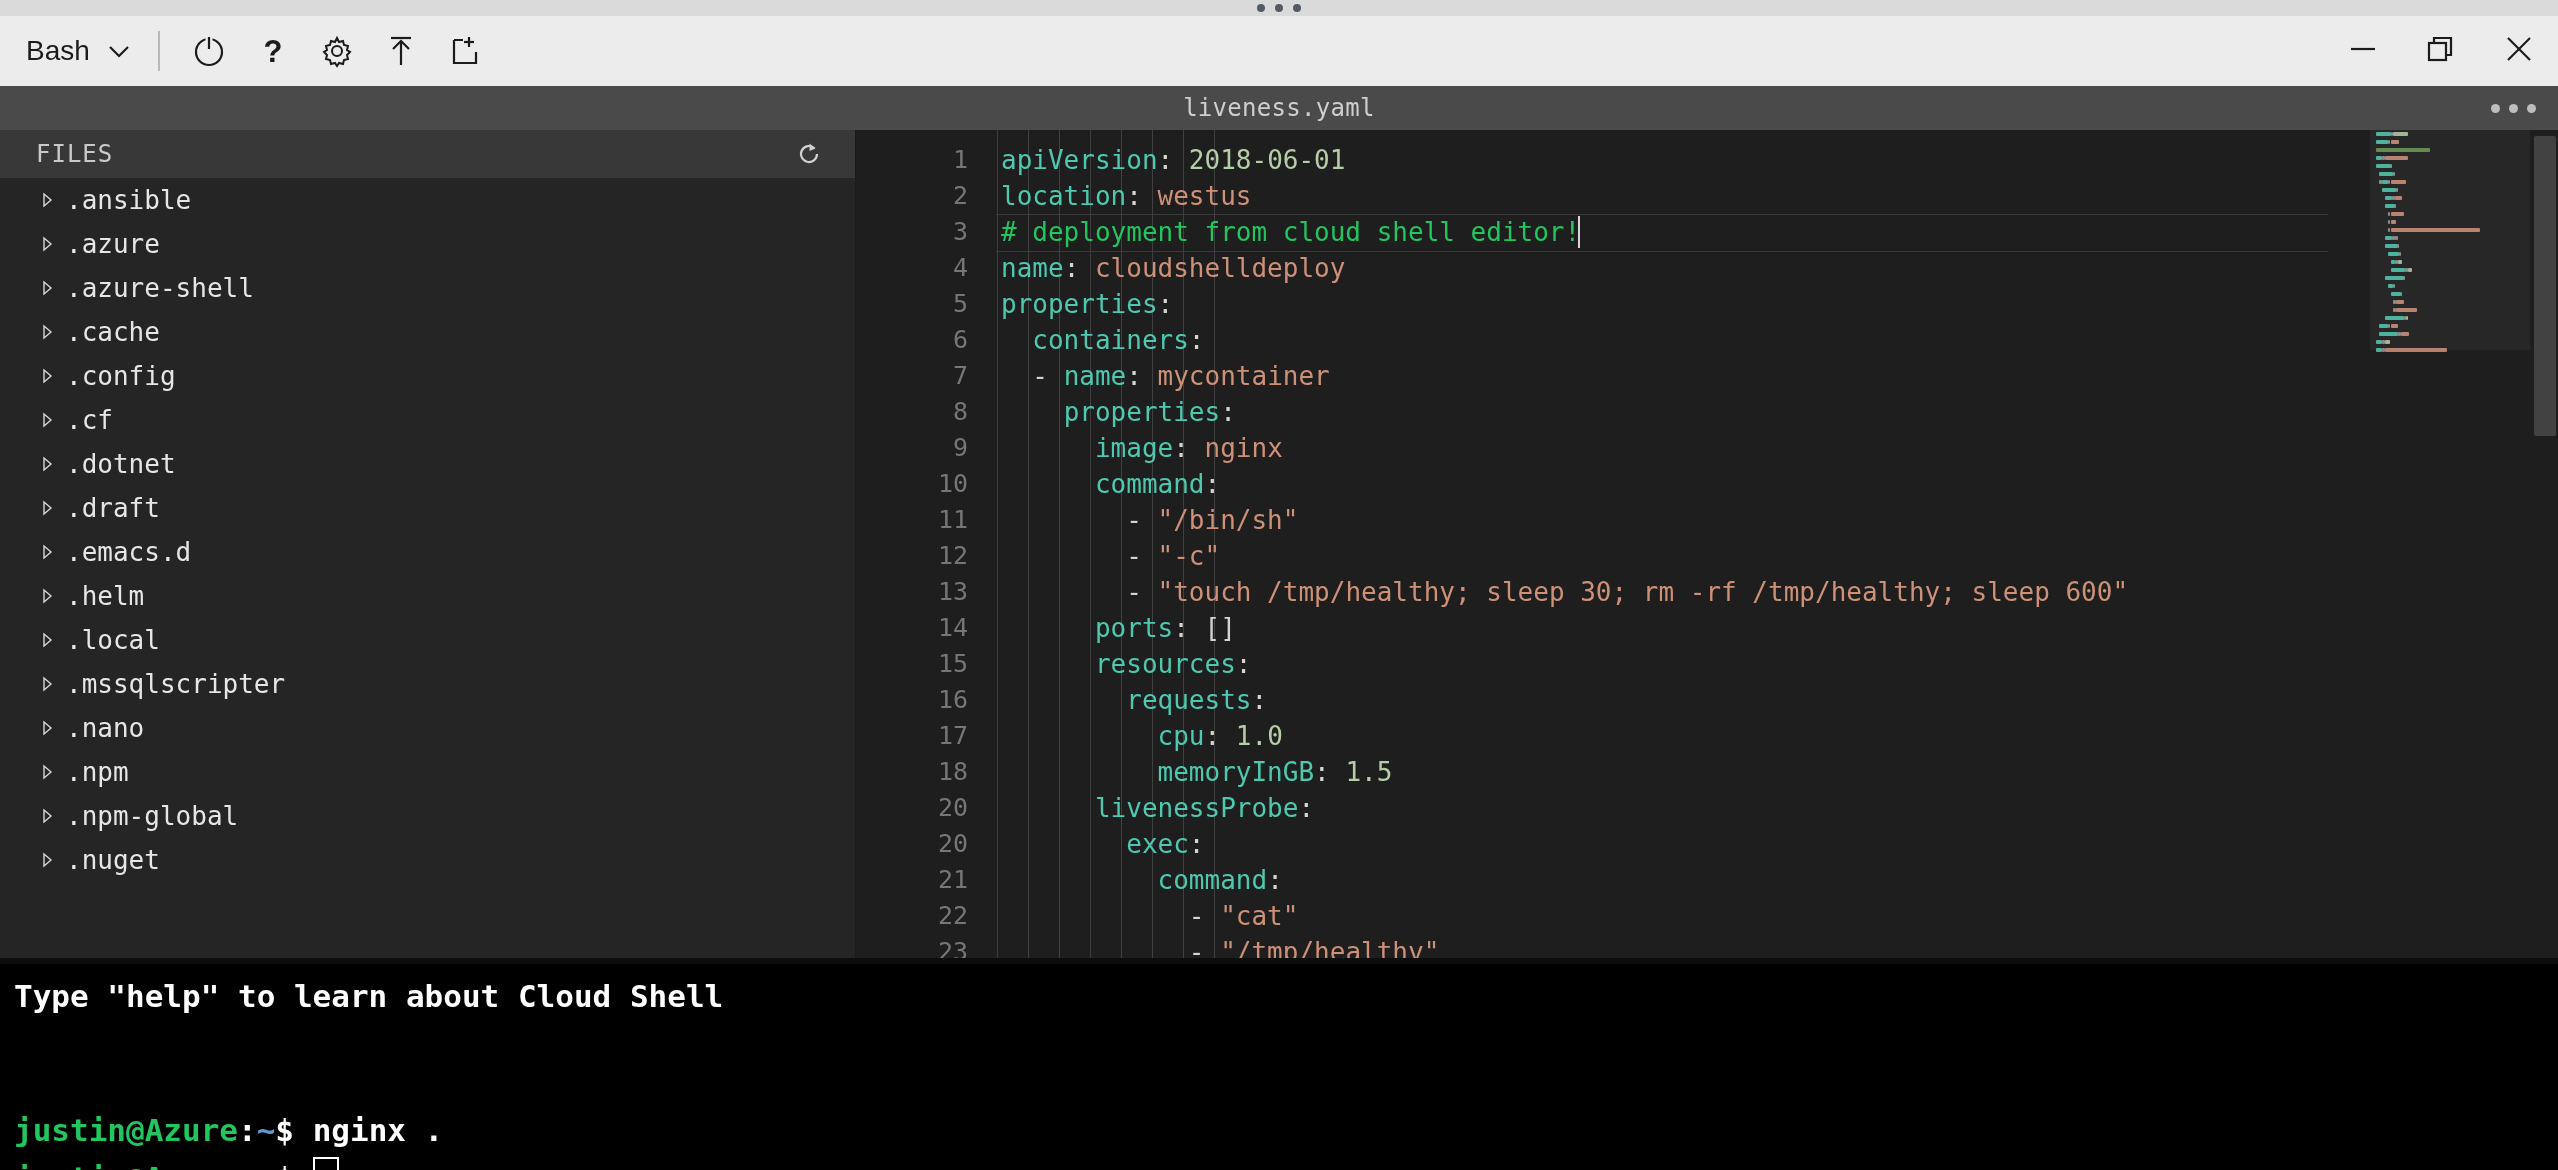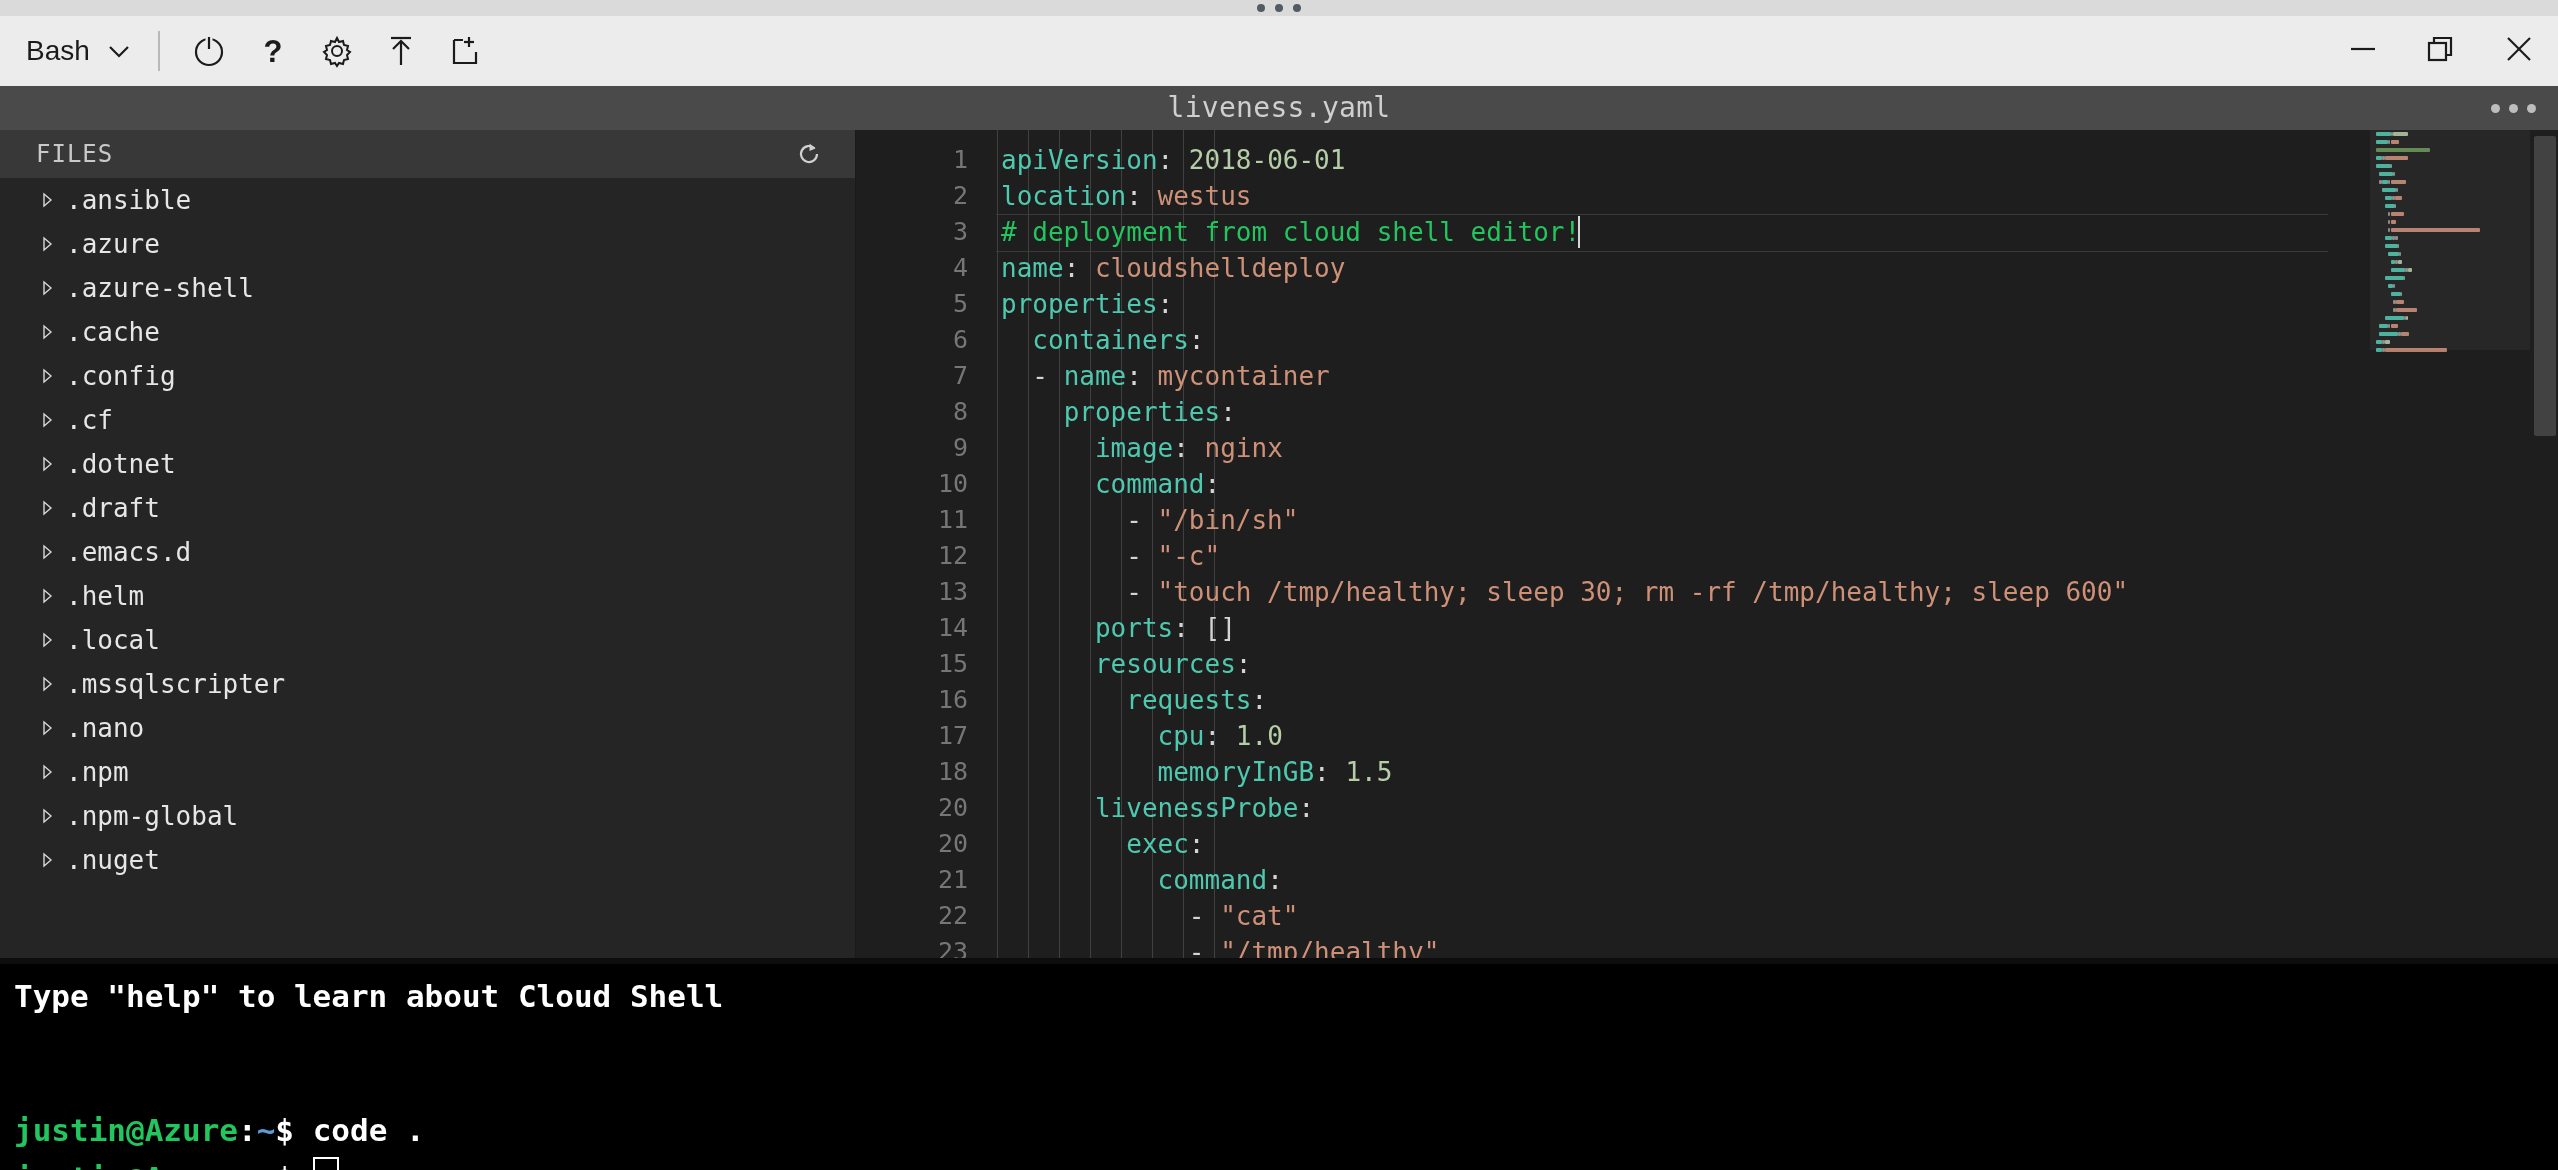--- a/index.html
+++ b/index.html
@@ -23,21 +23,21 @@
           margin-right:10px;cursor:pointer;}
   .tb-btn svg{display:block;}
   .win-ctrls{margin-left:auto;display:flex;align-items:center;}
   .win-btn{width:78px;height:70px;display:flex;align-items:center;justify-content:center;cursor:pointer;}
 
   
   .editor-wrap{position:absolute;left:0;top:86px;width:2558px;height:872px;background:#1e1e1e;}
 
   .ed-title{position:absolute;left:0;top:0;width:2558px;height:44px;background:#4a4a4a;}
   .ed-title .name{position:absolute;left:0;right:0;top:0;line-height:44px;text-align:center;
-     font-family:"DejaVu Sans Mono","Liberation Mono",monospace;font-size:28px;color:#cfcfcf;letter-spacing:.3px;}
+     font-family:"DejaVu Sans Mono","Liberation Mono",monospace;font-size:24px;color:#cfcfcf;letter-spacing:.3px;}
   .ed-menu{position:absolute;right:22px;top:0;height:44px;display:flex;align-items:center;gap:9px;cursor:pointer;}
   .ed-menu i{display:block;width:9px;height:9px;border-radius:50%;background:#bdbdbd;}
 
   
   .files{position:absolute;left:0;top:44px;width:855px;height:828px;background:#252526;
          border-right:1px solid #1a1a1a;overflow:hidden;}
   .files-hdr{position:absolute;left:0;top:0;width:855px;height:48px;background:#383838;}
   .files-hdr .t{position:absolute;left:36px;top:0;line-height:48px;font-size:24px;color:#c9c9c9;
       font-family:"DejaVu Sans Mono","Liberation Mono",monospace;letter-spacing:1px;}
   .refresh{position:absolute;right:32px;top:10px;width:28px;height:28px;cursor:pointer;}
@@ -526,17 +526,17 @@
         <div class="ed-vthumb"></div>
       </div>
     </div>
   </div>
 
   <div class="term">
     <div class="term-top"></div>
 
     <div class="tline t-help">Type "help" to learn about Cloud Shell</div>
 
-    <div class="tline t-p1"><span class="g">justin@Azure</span><span class="w">:</span><span class="b">~</span><span class="w">$ </span><span class="w">code .</span></div>
+    <div class="tline t-p1"><span class="g">justin@Azure</span><span class="w">:</span><span class="b">~</span><span class="w">$ </span><span class="w">nginx .</span></div>
 
     <div class="tline t-p2"><span class="g">justin@Azure</span><span class="w">:</span><span class="b">~</span><span class="w">$ </span><span class="blockcur"></span></div>
   </div>
 </div>
 
 </body></html>

